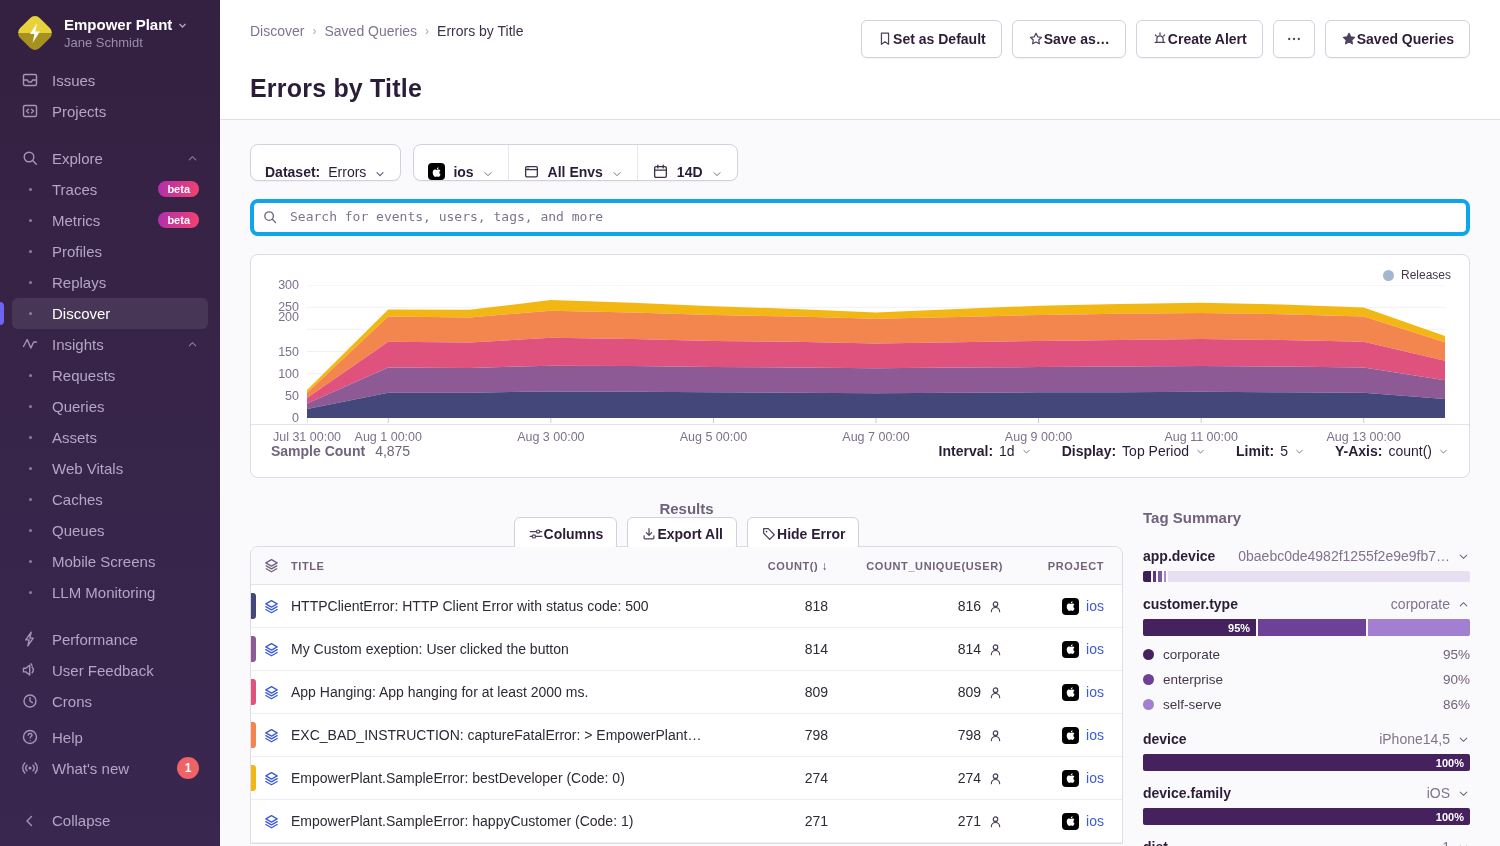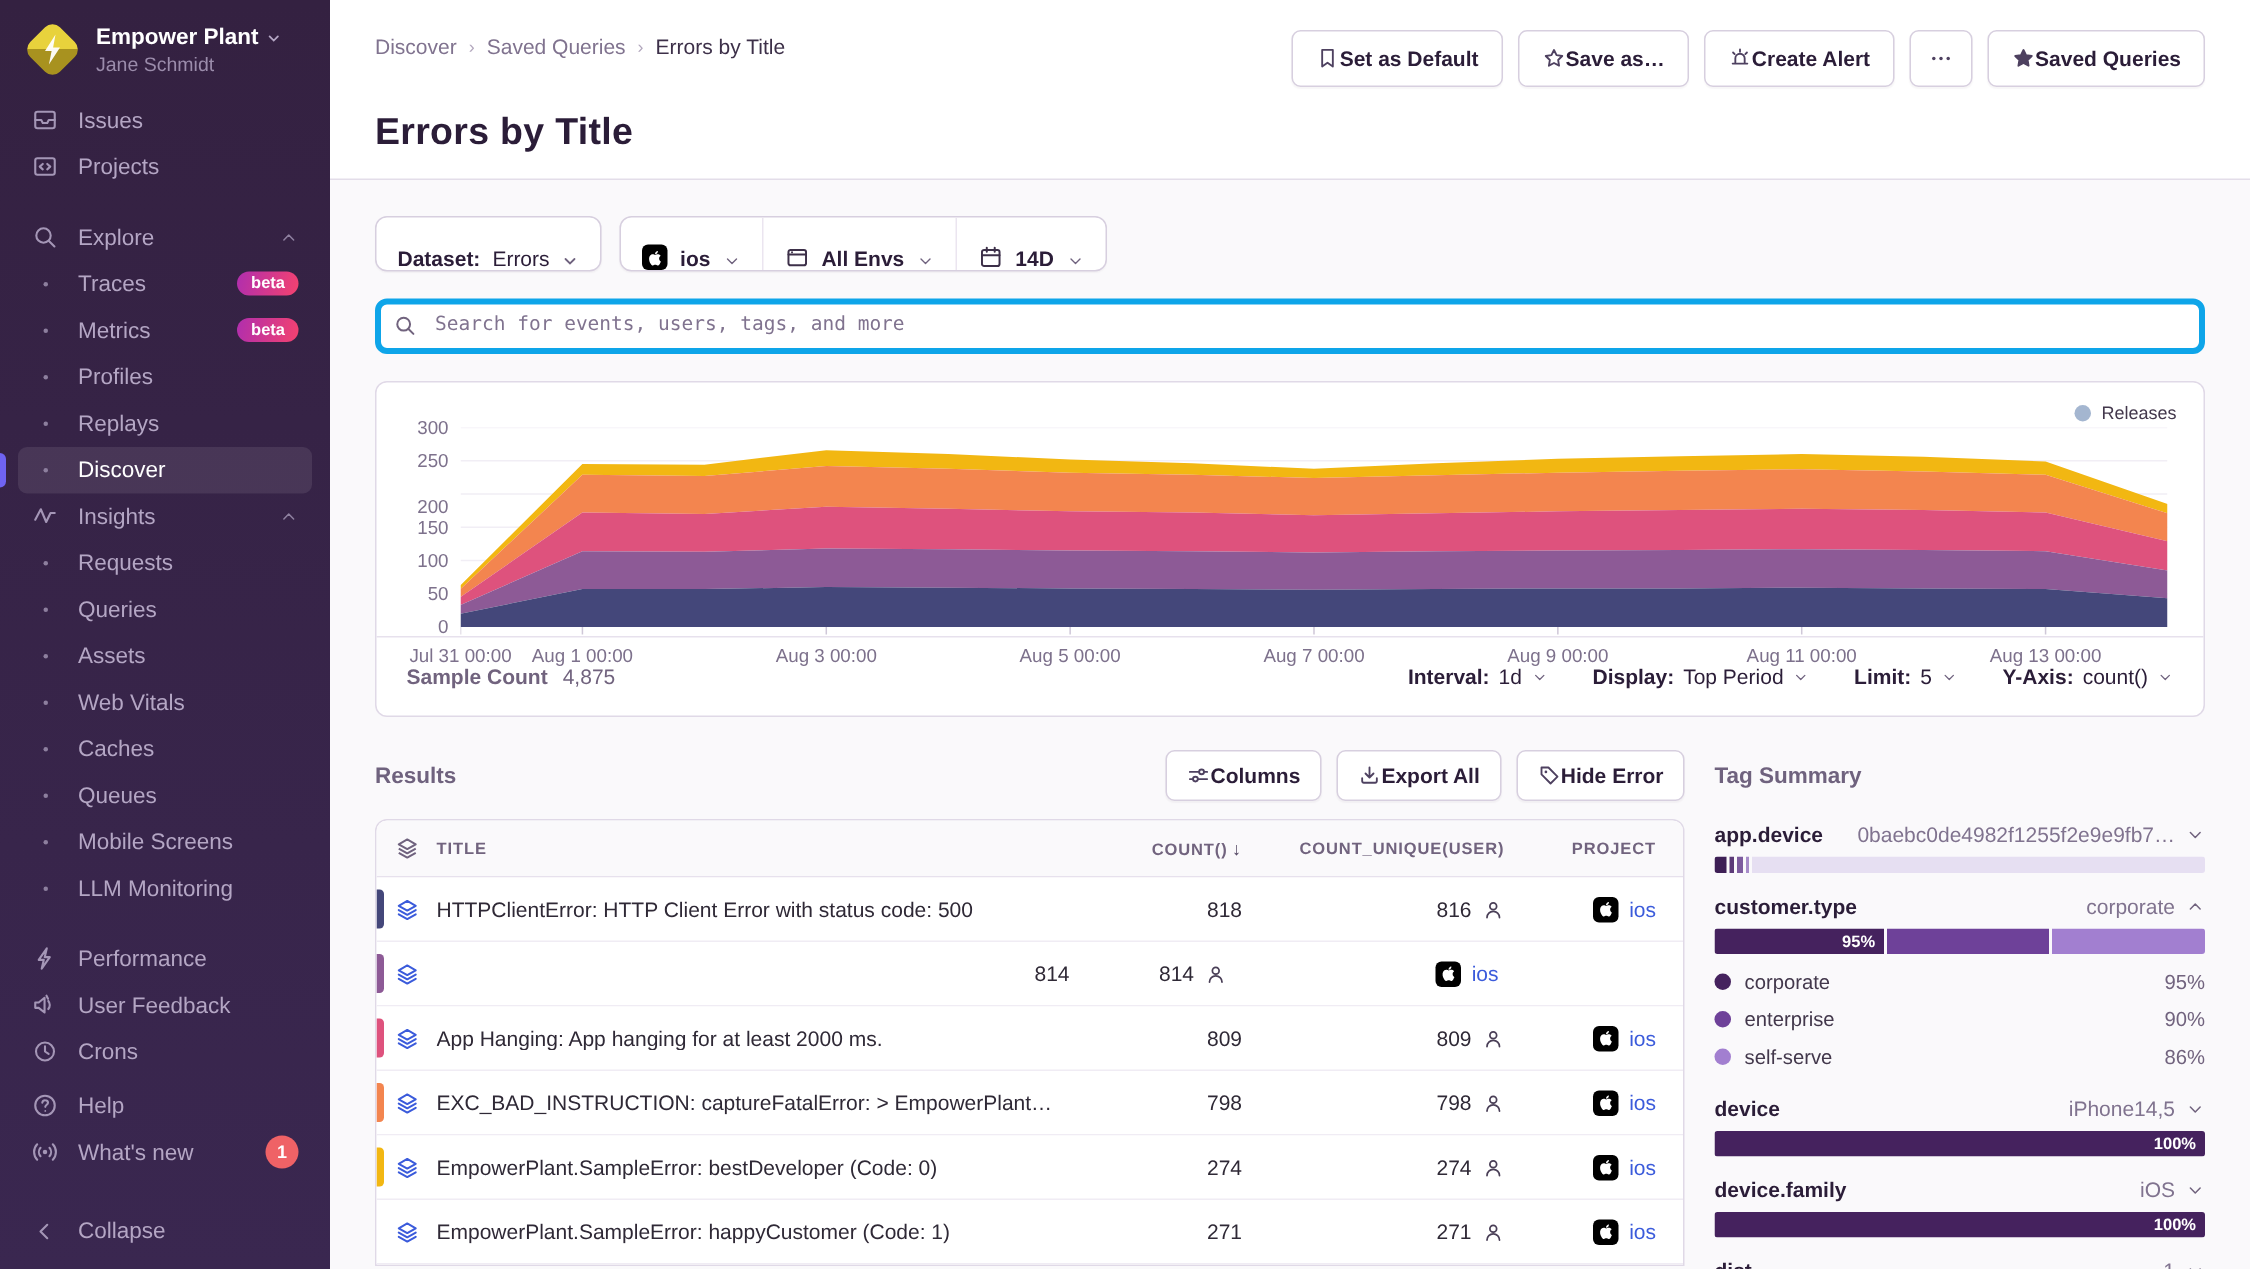--- a/index.html
+++ b/index.html
@@ -73,21 +73,21 @@
   .chart-footer { border-top:1px solid #e7e1ed; height:53px; display:flex; align-items:center; justify-content:space-between; padding:0 20px; }
   .sample { font-size:14px; color:#71637e; display:flex; gap:10px; }
   .sample b { font-weight:700; }
   .chart-selects { display:flex; gap:30px; }
   .csel { display:flex; align-items:center; gap:6px; font-size:14px; cursor:pointer; }
   .csel b { font-weight:700; }
 
   
   .results-wrap { margin-top:22px; display:flex; gap:20px; align-items:flex-start; }
   .results-left { flex:1; min-width:0; }
-  .results-head { display:flex; align-items:center; justify-content:space-between; height:34px; }
+  .results-head { display:flex; align-items:center; justify-content:space-between; height:34px;flex-direction:column; }
   .sec-title { font-size:15px; font-weight:600; color:#6f627e; }
   .results-btns { display:flex; gap:10px; }
   .btn.sm { height:34px; padding:0 13px; }
   .table { margin-top:12px; background:#fff; border:1px solid #e0d9e7; border-radius:8px 8px 0 0; overflow:hidden; }
   .trow { display:grid; grid-template-columns:40px 1fr 115px 185px 105px; align-items:center; position:relative; }
   .thead { background:#faf9fb; border-bottom:1px solid #e7e1ed; height:38px; font-size:11px; font-weight:700; color:#71637e; letter-spacing:.6px; }
   .tbody .trow { height:43px; border-bottom:1px solid #f0ecf4; font-size:14px; color:#2f2936; background:#fff; }
   .cell-icon { display:flex; justify-content:center; color:#3b5bdb; }
   .thead .cell-icon { color:#6f627e; }
   .cell-title { padding-right:12px; white-space:nowrap; overflow:hidden; text-overflow:ellipsis; }
@@ -430,21 +430,21 @@
       <div class="chart-legend">
         <span class="dot"></span>
         <span>Releases</span>
       </div>
       <div class="chart-body">
         <div class="y-axis" id="yaxis">
             <div style="top: 133px;">0</div>
             <div style="top: 110.833px;">50</div>
             <div style="top: 88.6667px;">100</div>
             <div style="top: 66.5px;">150</div>
-            <div style="top: 53px;">200</div>
+            <div style="top: 32px;">200</div>
             <div style="top: 22.1667px;">250</div>
             <div style="top: 0px;">300</div>
           </div>
         <div class="plot">
           <svg id="chart-svg" preserveAspectRatio="none" viewBox="0 0 1129 139">
               <line x1="0" y1="110.83333333333334" x2="1129" y2="110.83333333333334" stroke="#f1eef5" stroke-width="1"></line>
               <line x1="0" y1="88.66666666666667" x2="1129" y2="88.66666666666667" stroke="#f1eef5" stroke-width="1"></line>
               <line x1="0" y1="66.5" x2="1129" y2="66.5" stroke="#f1eef5" stroke-width="1"></line>
               <line x1="0" y1="44.33333333333334" x2="1129" y2="44.33333333333334" stroke="#f1eef5" stroke-width="1"></line>
               <line x1="0" y1="22.166666666666657" x2="1129" y2="22.166666666666657" stroke="#f1eef5" stroke-width="1"></line>
@@ -599,20 +599,21 @@
                 </span>
               </div>
               <div class="trow">
                 <span class="colorbar" style="background:#8d5a96"></span>
                 <span class="cell-icon">
                   <svg width="17" height="17" viewBox="0 0 18 18" fill="none" stroke="currentColor" stroke-width="1.4" stroke-linecap="round" stroke-linejoin="round">
                     <path d="M9 2.8 15 6.2 9 9.6 3 6.2z"></path>
                     <path d="M3 9.2l6 3.4 6-3.4M3 12.2l6 3.4 6-3.4"></path>
                   </svg>
                 </span>
+                <span class="cell-title">My Custom exeption: User clicked the button</span>
                 <span class="cell-num">814</span>
                 <span class="cell-unique">
                   <span>814</span>
                   <span class="picon">
                     <svg width="15" height="15" viewBox="0 0 18 18" fill="none" stroke="currentColor" stroke-width="1.4" stroke-linecap="round" stroke-linejoin="round">
                       <circle cx="9" cy="6.2" r="2.7"></circle>
                       <path d="M4 15.2a5 5 0 0 1 10 0"></path>
                     </svg>
                   </span>
                 </span>

